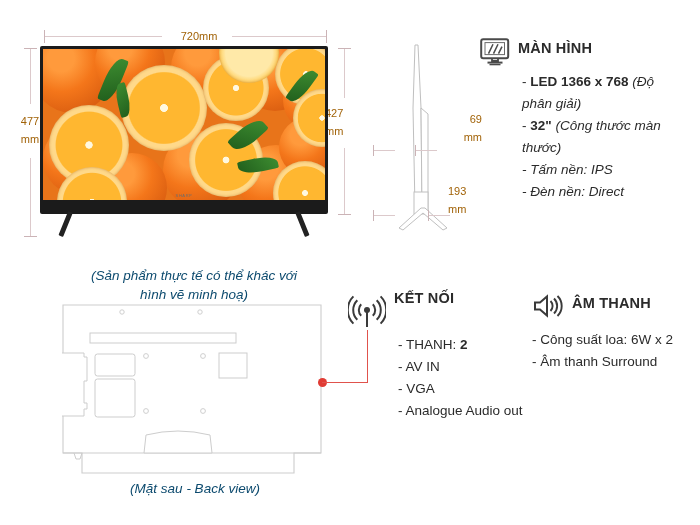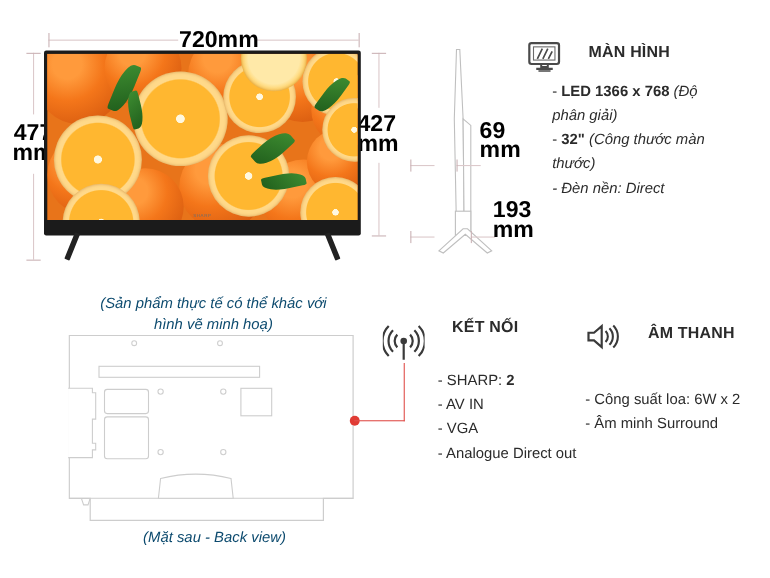--- a/index.html
+++ b/index.html
@@ -13,26 +13,25 @@
   .page { position: absolute; inset: 0; }
 
   
   .dimline-h { position: absolute; height: 1px; background: #dcc9cb; }
   .dimline-v { position: absolute; width: 1px; background: #dcc9cb; }
   .tick-v { position: absolute; width: 1px; background: #cbb3b6; }
   .tick-h { position: absolute; height: 1px; background: #cbb3b6; }
 
   .dimlabel {
     position: absolute;
-    color: #000000;
-    font-size: 21px;
+    color: #a16207;
+    font-size: 11px;
     line-height: 19px;
     text-align: center;
     white-space: nowrap;
-    font-weight: bold;
   }
   .dimlabel.two { line-height: 18px; }
 
   
   .tv-front {
     position: absolute;
     left: 40px; top: 46px; width: 288px; height: 168px;
     background: #1b1b1b;
     padding: 3px 3px 14px 3px;
     border-radius: 2px;
@@ -89,21 +88,21 @@
     text-align: center;
     white-space: pre-line;
   }
 
   
   .backview { position: absolute; left: 62px; top: 303px; width: 260px; height: 172px; }
 
   
   .spec { position: absolute; }
   .spec-head {
-    display: flex; align-items: flex-start; gap: 25px; text-align: right;
+    display: flex; align-items: flex-start; gap: 8px; text-align: right;
   }
   .spec-title {
     font-size: 14.5px; font-weight: bold; color: #2b2b2b;
     letter-spacing: .2px; white-space: nowrap; padding-top: 2px;
   }
   .spec-list { list-style: none; }
   .spec-list li {
     font-size: 13.5px; line-height: 22px; color: #2b2b2b;
     font-style: italic;
   }
@@ -190,21 +189,21 @@
     <path d="M20 3 L23 3 L26 66 L27 166 L20 166 L18 66 Z" fill="#ffffff" stroke="#bfbfbf" stroke-width="1"></path>
     <path d="M26 66 L33 72 L33 168 L27 168 Z" fill="#ffffff" stroke="#bfbfbf" stroke-width="1"></path>
     <rect x="19" y="150" width="14" height="22" fill="#ffffff" stroke="#bfbfbf" stroke-width="1"></rect>
     <path d="M4 186 L26 166 L30 166 L52 186 L48 188 L28 171 L8 188 Z" fill="#ffffff" stroke="#bfbfbf" stroke-width="1"></path>
   </svg>
 
   <div class="dimline-h" style="left:415px; top:150px; width:22px;"></div>
   <div class="tick-v" style="left:415px; top:145px; height:11px;"></div>
   <div class="dimline-h" style="left:373px; top:150px; width:22px;"></div>
   <div class="tick-v" style="left:373px; top:145px; height:11px;"></div>
-  <div class="dimlabel two" style="left:436px; top:110px; width:46px; text-align:left;">
+  <div class="dimlabel two" style="left:436px; top:110px; width:46px; text-align:right;">
     <div>69</div>
     <div>mm</div>
   </div>
 
   <div class="dimline-h" style="left:428px; top:215px; width:22px;"></div>
   <div class="tick-v" style="left:428px; top:210px; height:11px;"></div>
   <div class="dimline-h" style="left:373px; top:215px; width:22px;"></div>
   <div class="tick-v" style="left:373px; top:210px; height:11px;"></div>
   <div class="dimlabel two" style="left:448px; top:182px; width:50px; text-align:left;">
     <div>193</div>
@@ -253,25 +252,26 @@
           <rect x="1.2" y="1.2" width="27" height="19" rx="2" fill="none" stroke="#4a4a4a" stroke-width="2"></rect>
           <rect x="5" y="4.6" width="19.5" height="12" fill="none" stroke="#6b6b6b" stroke-width="1"></rect>
           <path d="M8.5 15.6 L13 6.2 M13.5 15.6 L18 6.2 M18.5 15.6 L22 8.6" stroke="#4a4a4a" stroke-width="1.5" fill="none"></path>
           <path d="M12 20.6 L12 23 L18 23 L18 20.6" fill="none" stroke="#4a4a4a" stroke-width="1.8"></path>
           <path d="M7.5 24.6 L22.5 24.6" stroke="#4a4a4a" stroke-width="2"></path>
           <path d="M9.5 26.6 L20.5 26.6" stroke="#4a4a4a" stroke-width="1.4"></path>
         </svg>
       </span>
       <span class="spec-title">MÀN HÌNH</span>
     </div>
-    <ul class="spec-list" style="margin-left:22px; margin-top:1px;">
+    <ul class="spec-list" style="margin-left:42px; margin-top:1px;">
       <li><span class="plain">- </span><b>LED 1366 x 768</b><span> (Độ</span></li>
       <li>phân giải)</li>
       <li><span class="plain">- </span><b>32"</b><span> (Công thước màn</span></li>
       <li>thước)</li>
+      <li>- Tấm nền: IPS</li>
       <li>- Đèn nền: Direct</li>
     </ul>
   </div>
 
   <div class="spec" style="left:348px; top:288px; width:190px;">
     <div class="spec-head">
       <span class="icon-box">
         <svg width="38" height="40" viewBox="0 0 38 40">
           <circle cx="19" cy="22" r="3" fill="#3a3a3a"></circle>
           <path d="M13.2 27.8 A8.2 8.2 0 0 1 13.2 16.2" fill="none" stroke="#3a3a3a" stroke-width="2"></path>
@@ -279,38 +279,38 @@
           <path d="M9.3 31.8 A13.8 13.8 0 0 1 9.3 12.2" fill="none" stroke="#3a3a3a" stroke-width="2"></path>
           <path d="M28.7 12.2 A13.8 13.8 0 0 1 28.7 31.8" fill="none" stroke="#3a3a3a" stroke-width="2"></path>
           <path d="M5.4 35.6 A19.2 19.2 0 0 1 5.4 8.4" fill="none" stroke="#3a3a3a" stroke-width="2"></path>
           <path d="M32.6 8.4 A19.2 19.2 0 0 1 32.6 35.6" fill="none" stroke="#3a3a3a" stroke-width="2"></path>
           <path d="M19 24 L19 39" stroke="#3a3a3a" stroke-width="2"></path>
         </svg>
       </span>
       <span class="spec-title">KẾT NỐI</span>
     </div>
     <ul class="spec-list" style="margin-left:50px; margin-top:2px;">
-      <li><span class="plain">- SHARP: </span><b>2</b></li>
+      <li><span class="plain">- THANH: </span><b>2</b></li>
       <li class=""><span class="plain">- AV IN</span></li>
       <li><span class="plain">- VGA</span></li>
-      <li><span class="plain">- Analogue Direct out</span></li>
+      <li><span class="plain">- Analogue Audio out</span></li>
     </ul>
   </div>
 
   <div class="spec" style="left:532px; top:293px; width:168px;">
     <div class="spec-head">
       <span class="icon-box">
         <svg width="32" height="26" viewBox="0 0 32 26">
           <path d="M3 9.5 L8 9.5 L15 3.5 L15 22.5 L8 16.5 L3 16.5 Z" fill="none" stroke="#3a3a3a" stroke-width="2"></path>
           <path d="M18.5 8 A7 7 0 0 1 18.5 18" fill="none" stroke="#3a3a3a" stroke-width="1.9"></path>
           <path d="M22 5.5 A10.5 10.5 0 0 1 22 20.5" fill="none" stroke="#3a3a3a" stroke-width="1.9"></path>
           <path d="M25.5 3 A14 14 0 0 1 25.5 23" fill="none" stroke="#3a3a3a" stroke-width="1.9"></path>
         </svg>
       </span>
       <span class="spec-title">ÂM THANH</span>
     </div>
-    <ul class="spec-list" style="margin-left:0px; margin-top:28px;">
+    <ul class="spec-list" style="margin-left:0px; margin-top:6px;">
       <li><span class="plain">- Công suất loa: 6W x 2</span></li>
-      <li><span class="plain">- Âm minh Surround</span></li>
+      <li><span class="plain">- Âm thanh Surround</span></li>
     </ul>
   </div>
 
 </div>
 
 </body></html>

